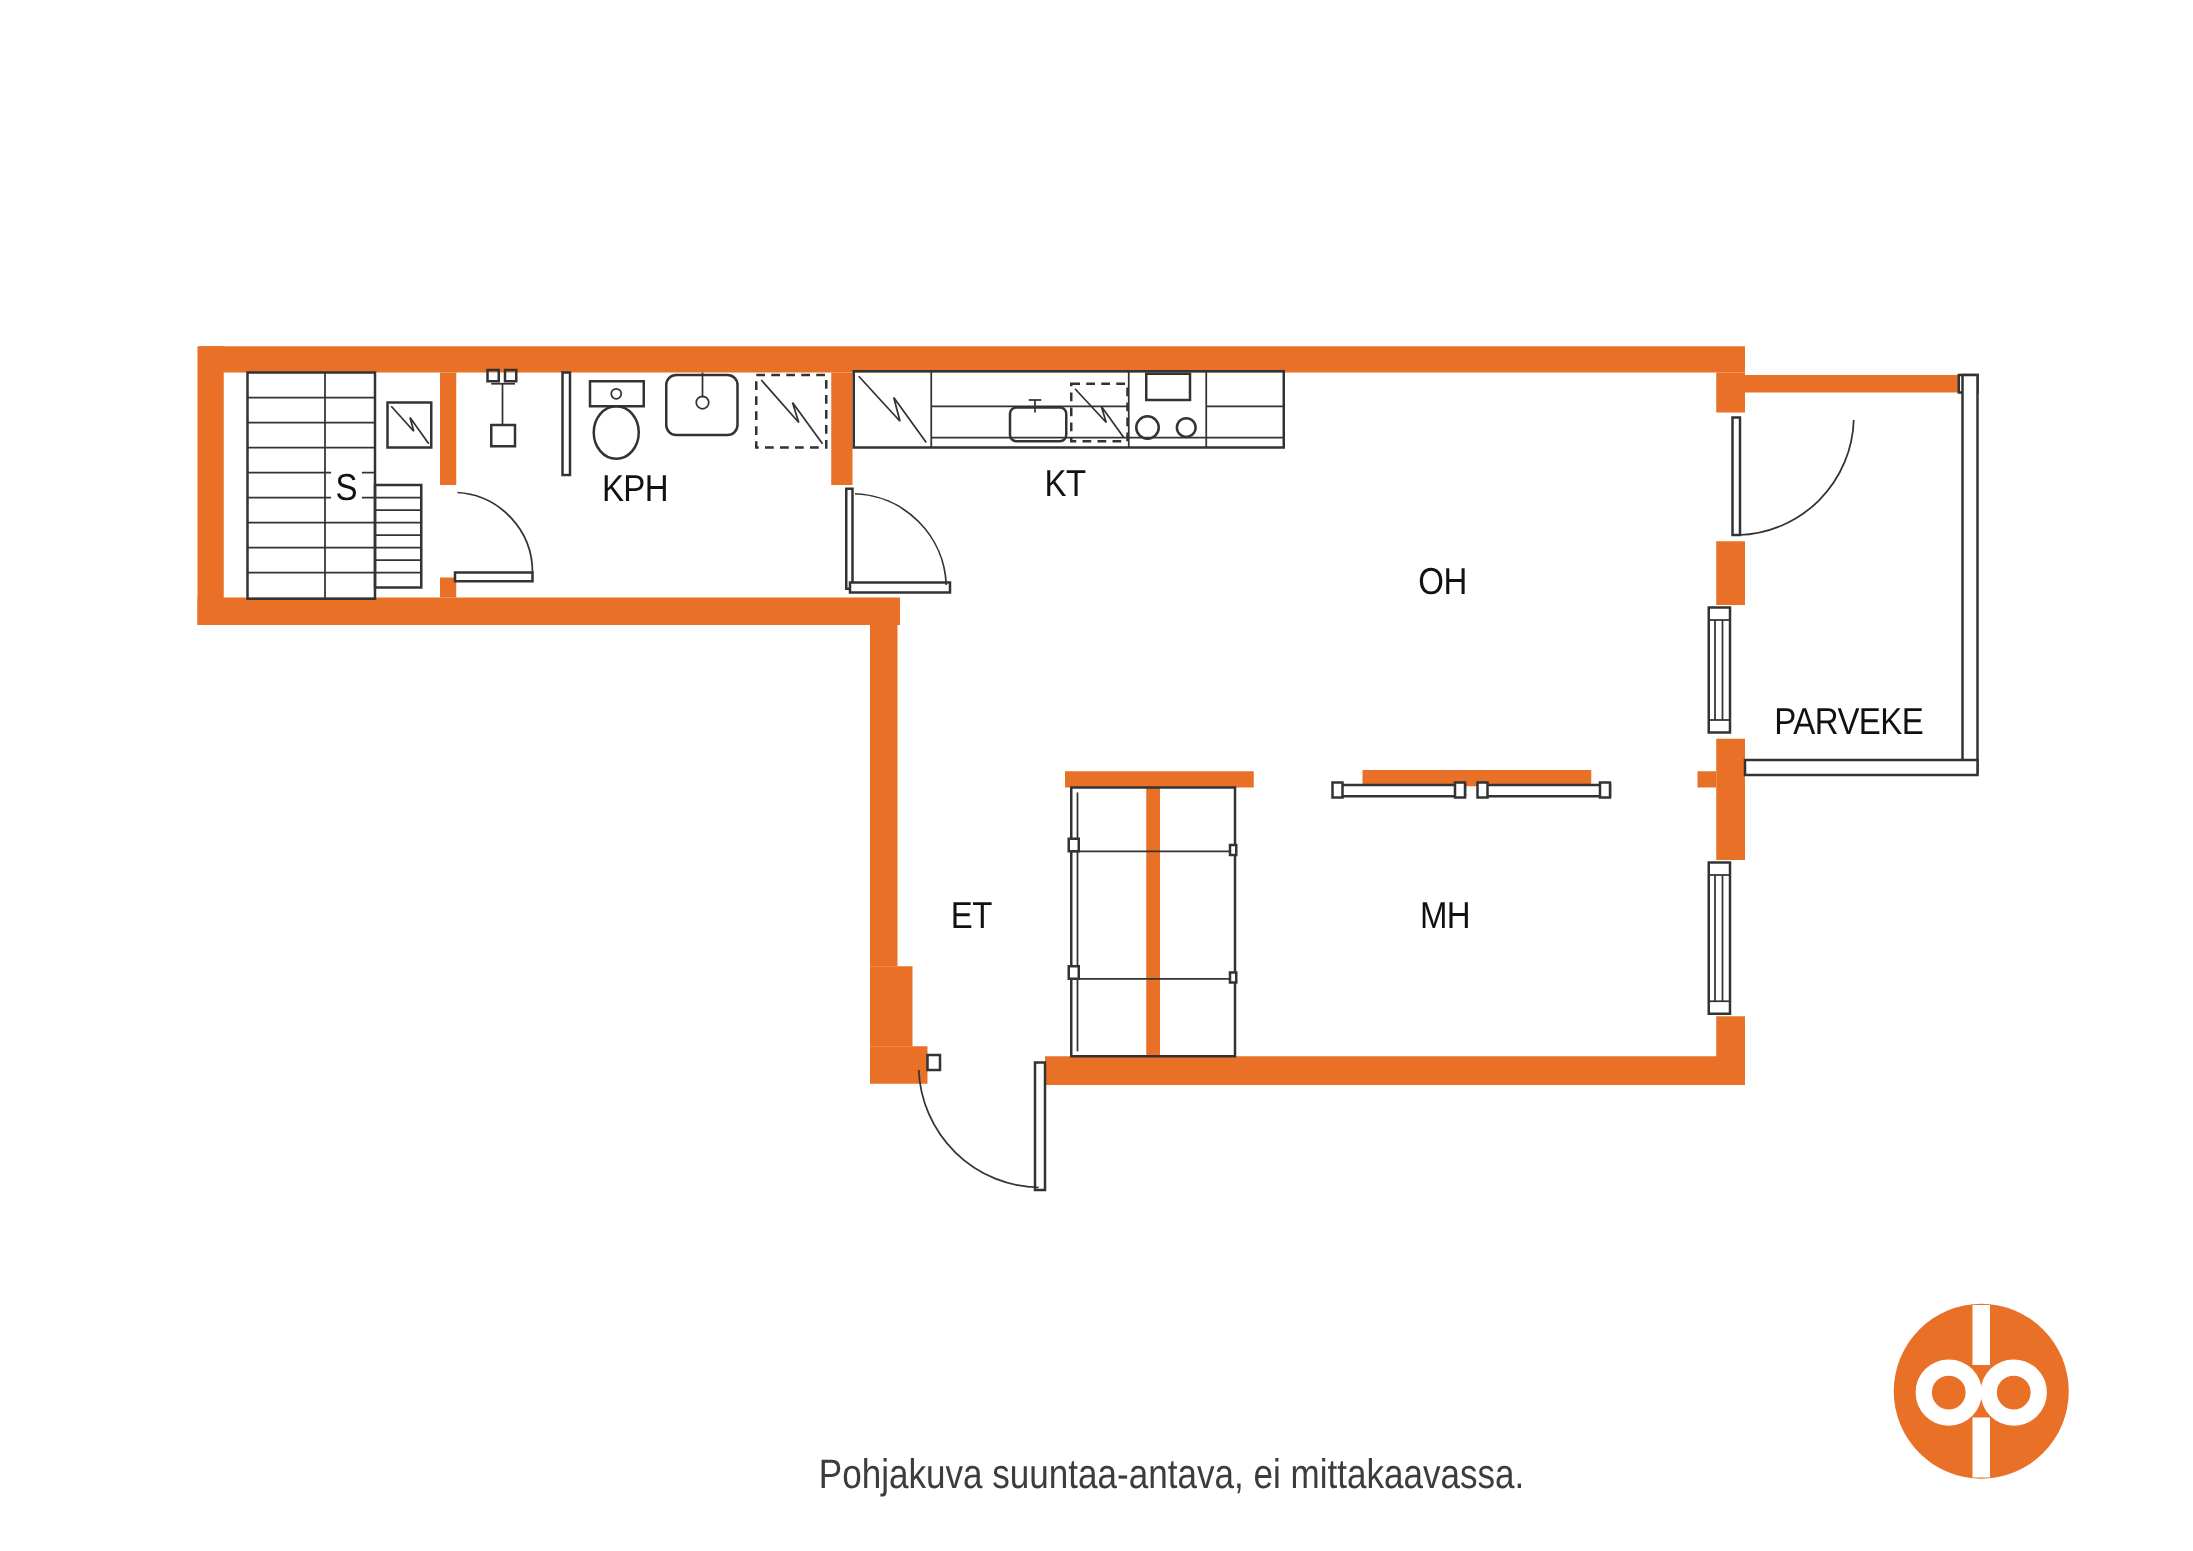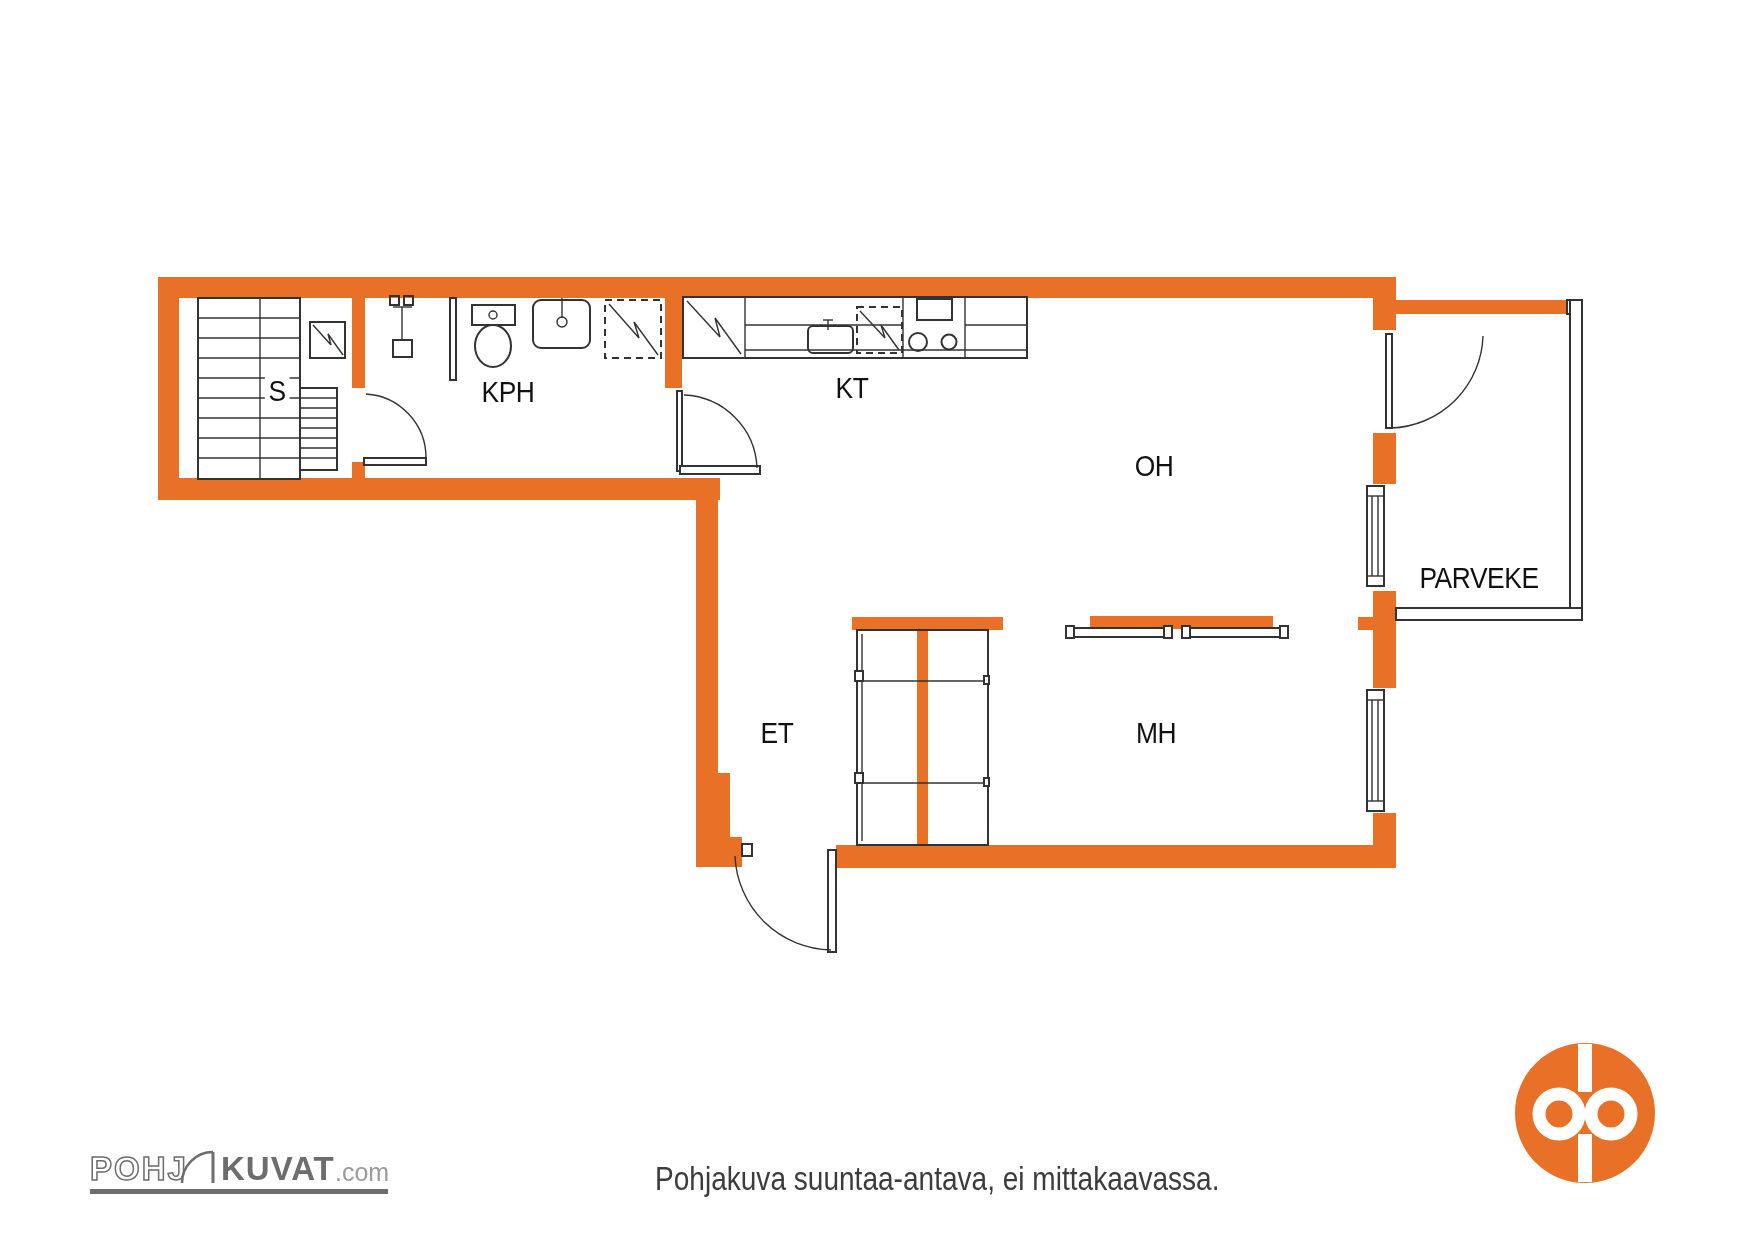--- a/index.html
+++ b/index.html
@@ -196,30 +196,20 @@
   </svg>
 
   <div class="room-label" style="left:277px;top:391px;">S</div>
   <div class="room-label" style="left:508px;top:392px;">KPH</div>
   <div class="room-label" style="left:852px;top:388px;">KT</div>
   <div class="room-label" style="left:1154px;top:466px;">OH</div>
   <div class="room-label" style="left:1479px;top:578px;">PARVEKE</div>
   <div class="room-label" style="left:777px;top:733px;">ET</div>
   <div class="room-label" style="left:1156px;top:733px;">MH</div>
 
-  <div class="pk-logo">
-    <span class="pk-outline">POHJ</span>
-    <svg class="pk-doorsvg" width="40" height="40" viewBox="0 0 40 40">
-      <path d="M 2 37 A 31 31 0 0 1 33 6" fill="none" stroke="#6d6d6d" stroke-width="2.5"></path>
-      <line x1="33" y1="6" x2="33" y2="37" stroke="#6d6d6d" stroke-width="3"></line>
-    </svg>
-    <span class="pk-bold">KUVAT</span>
-    <span class="pk-suffix">.com</span>
-    <div class="pk-bar"></div>
-  </div>
 
   <div class="disclaimer">Pohjakuva suuntaa-antava, ei mittakaavassa.</div>
 
   <svg class="op-emblem" width="150" height="150" viewBox="0 0 150 150">
     <circle cx="75" cy="75" r="70" fill="var(--op-orange)"></circle>
     <circle cx="49" cy="76" r="20" fill="none" stroke="#fff" stroke-width="13"></circle>
     <circle cx="101" cy="76" r="20" fill="none" stroke="#fff" stroke-width="13"></circle>
     <rect x="68" y="6" width="14" height="48" fill="#fff"></rect>
     <rect x="68" y="96" width="14" height="48" fill="#fff"></rect>
   </svg>

